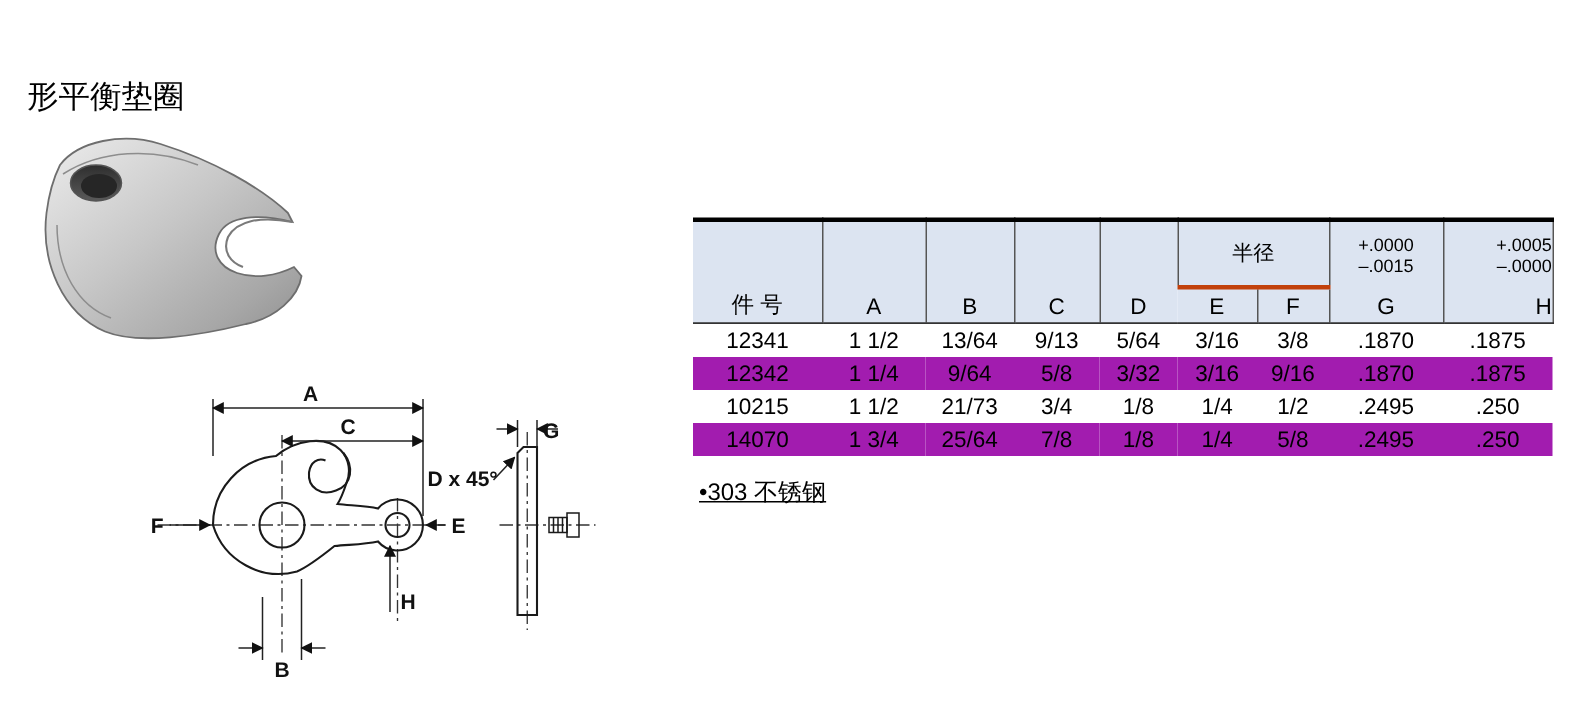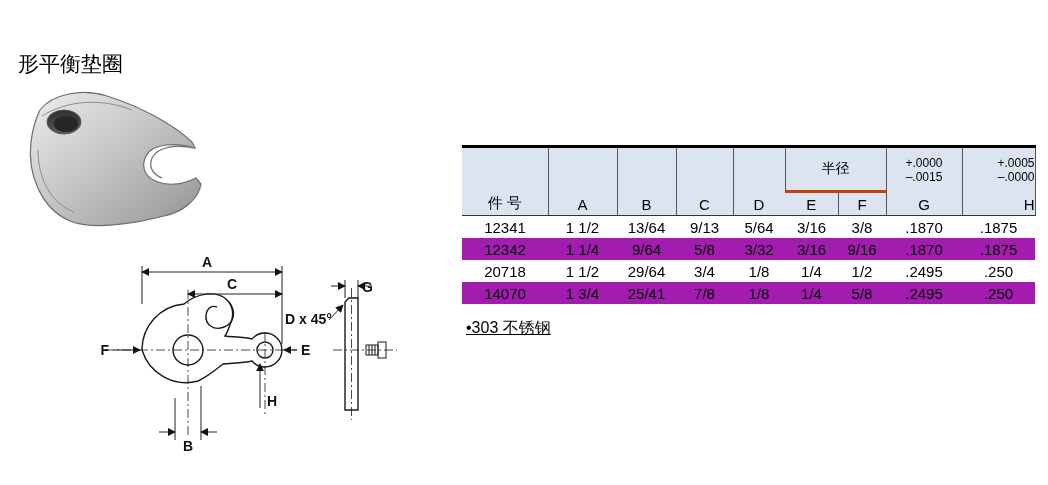--- a/index.html
+++ b/index.html
@@ -211,34 +211,34 @@
         <td>1 1/4</td>
         <td>9/64</td>
         <td>5/8</td>
         <td>3/32</td>
         <td>3/16</td>
         <td>9/16</td>
         <td>.1870</td>
         <td>.1875</td>
       </tr>
       <tr>
-        <td>20718</td>
+        <td>10215</td>
         <td>1 1/2</td>
-        <td>29/64</td>
+        <td>21/73</td>
         <td>3/4</td>
         <td>1/8</td>
         <td>1/4</td>
         <td>1/2</td>
         <td>.2495</td>
         <td>.250</td>
       </tr>
       <tr class="alt">
         <td>14070</td>
         <td>1 3/4</td>
-        <td>25/41</td>
+        <td>25/64</td>
         <td>7/8</td>
         <td>1/8</td>
         <td>1/4</td>
         <td>5/8</td>
         <td>.2495</td>
         <td>.250</td>
       </tr>
     </tbody>
   </table>
 

